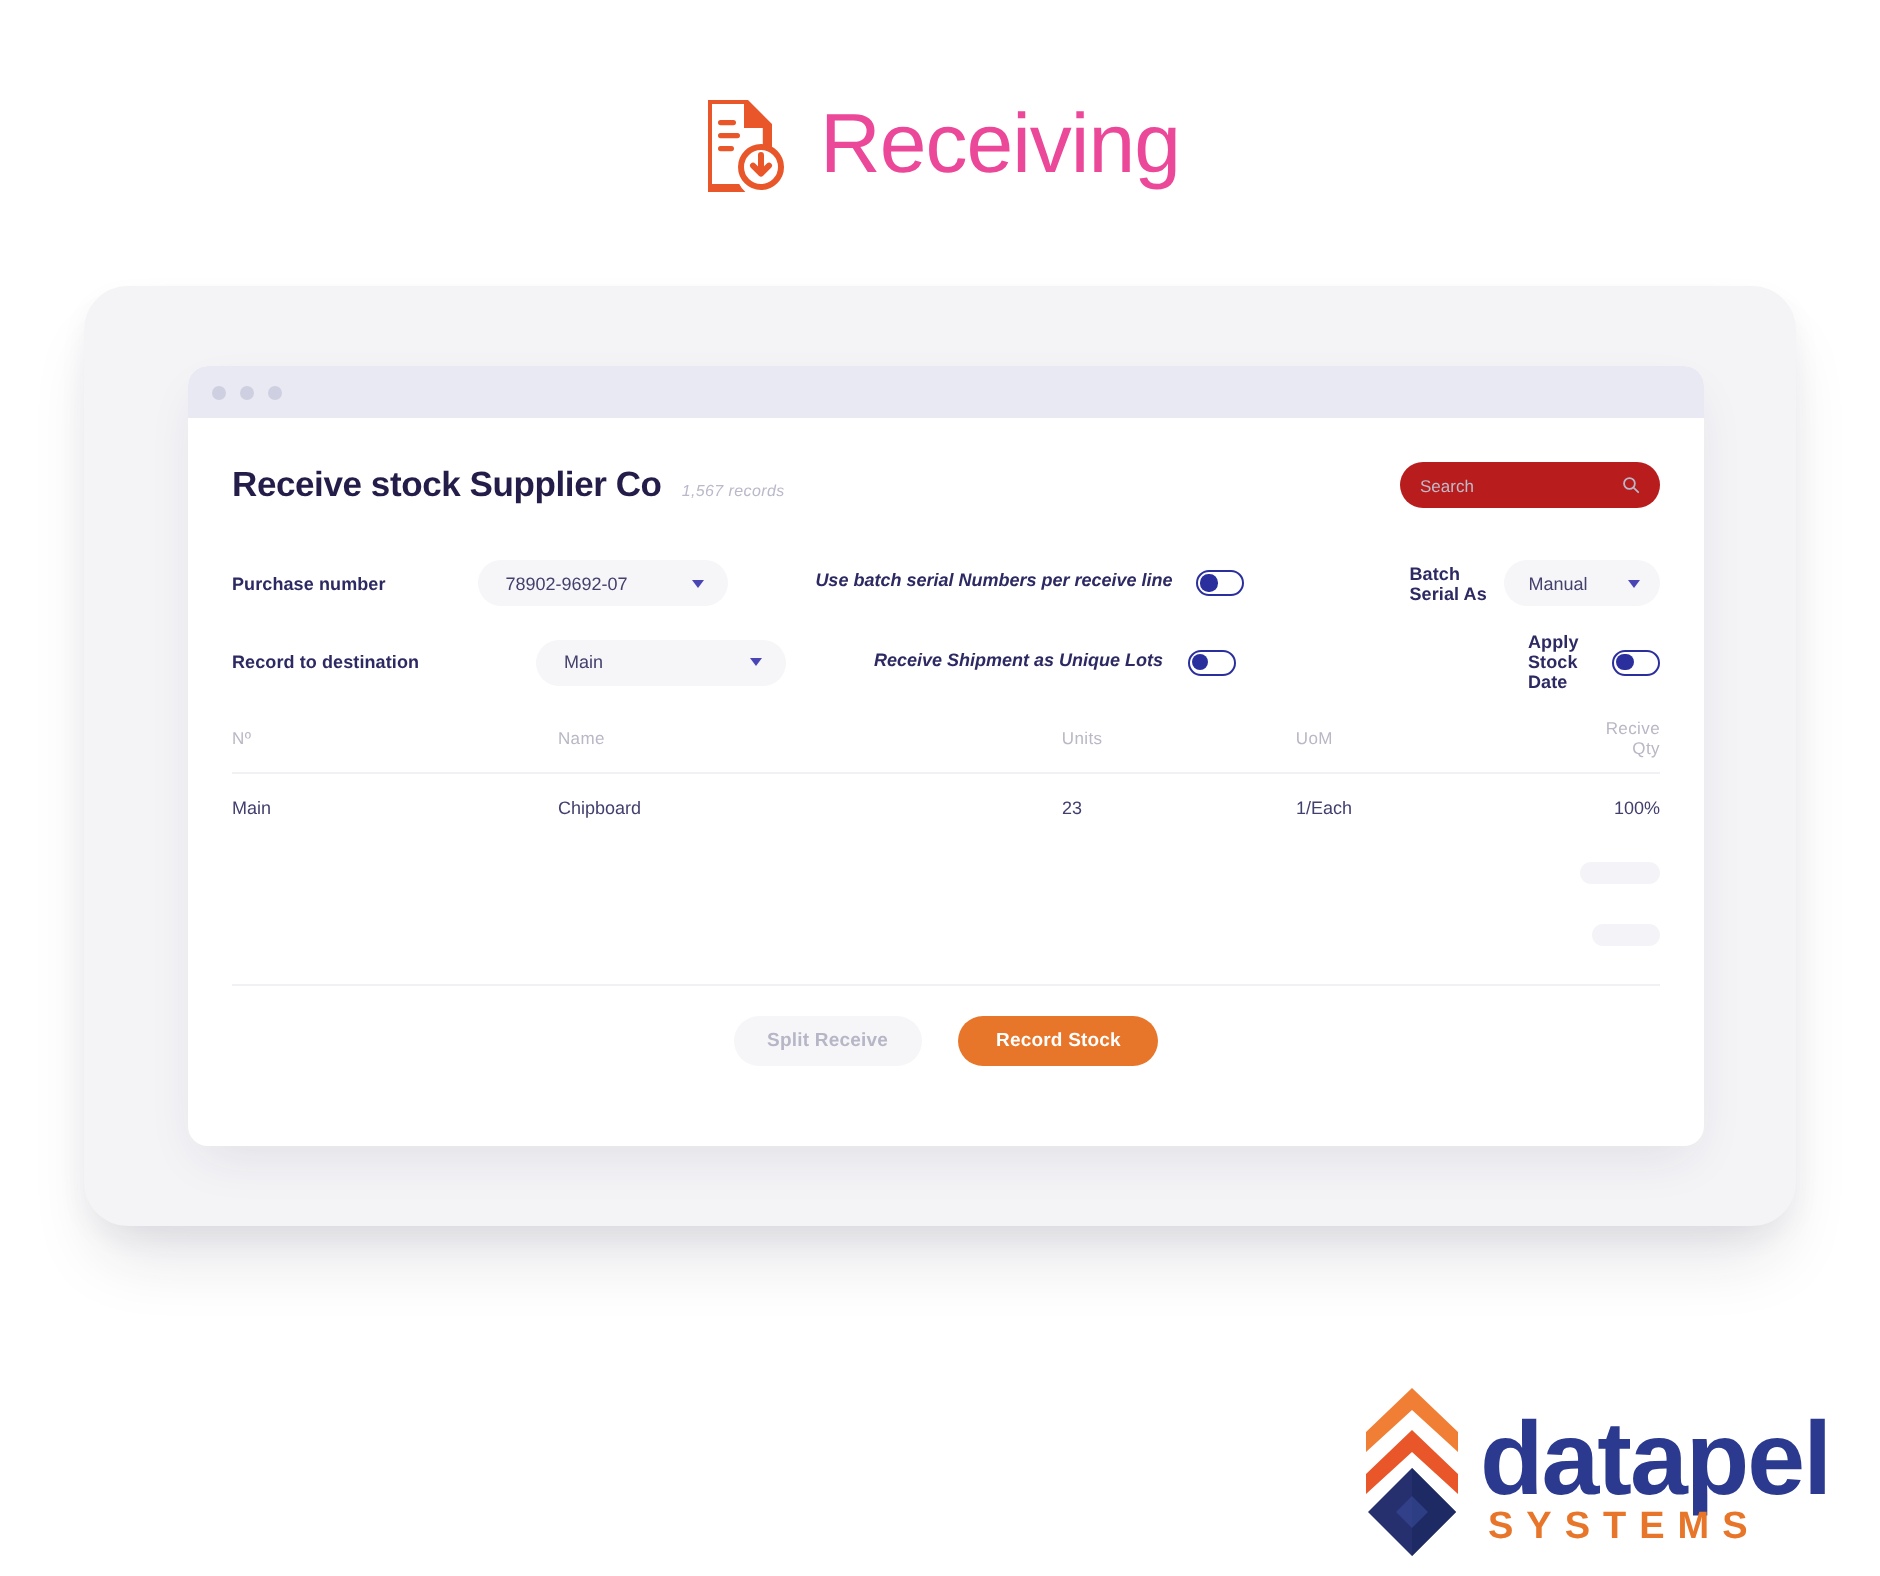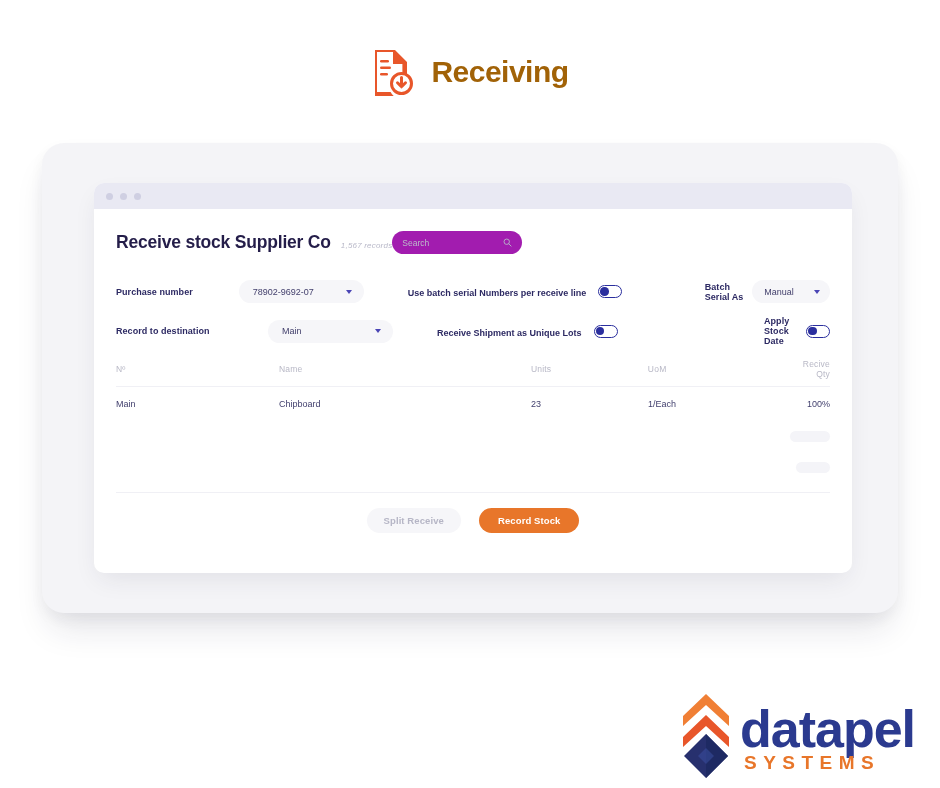--- a/index.html
+++ b/index.html
@@ -25,23 +25,23 @@
     align-items: center;
     justify-content: center;
     gap: 18px;
   }
   .title-icon {
     width: 42px;
     height: 48px;
     display: block;
   }
   .page-title-text {
-    font-size: 30px;
-    font-weight: bold;
-    color: #a16207;
+    font-size: 42px;
+    font-weight: normal;
+    color: #ec4899;
     letter-spacing: -0.5px;
     line-height: 1;
   }
 
   
   .device-frame {
     position: absolute;
     left: 42px;
     top: 143px;
     width: 856px;
@@ -82,21 +82,21 @@
   .window-body {
     padding: 22px 22px 0 22px;
     position: relative;
     height: 364px;
   }
 
   
   .app-header {
     display: flex;
     align-items: center;
-    justify-content: flex-start;
+    justify-content: space-between;
     margin-bottom: 26px;
   }
   .app-title-group {
     display: flex;
     align-items: baseline;
     gap: 10px;
   }
   .app-title {
     font-size: 17.5px;
     font-weight: bold;
@@ -105,21 +105,21 @@
   }
   .app-records {
     font-size: 8px;
     color: #b9b9c9;
     letter-spacing: 0.2px;
     font-style: italic;
   }
   .search-box {
     width: 130px;
     height: 23px;
-    background: #a21caf;
+    background: #b91c1c;
     border-radius: 12px;
     display: flex;
     align-items: center;
     padding: 0 10px;
     justify-content: space-between;
     gap: 29px;
   }
   .search-placeholder {
     font-size: 8.5px;
     color: #bcbcca;
@@ -127,21 +127,21 @@
   .search-icon { width: 9px; height: 9px; display:block; }
 
   
   .form-row {
     display: flex;
     align-items: center;
     margin-bottom: 13px;
     gap: 44px;
   }
   .col-a { width: 277px; display: flex; align-items: center; }
-  .col-b { width: 283px; display: flex; align-items: flex-end; }
+  .col-b { width: 283px; display: flex; align-items: flex-start; font-style: italic; }
   .col-c { flex: 1; display: flex; align-items: center; }
 
   .field-label {
     font-size: 9px;
     font-weight: bold;
     color: #2d2a63;
     letter-spacing: 0.05px;
   }
   .dropdown {
     margin-left: auto;

